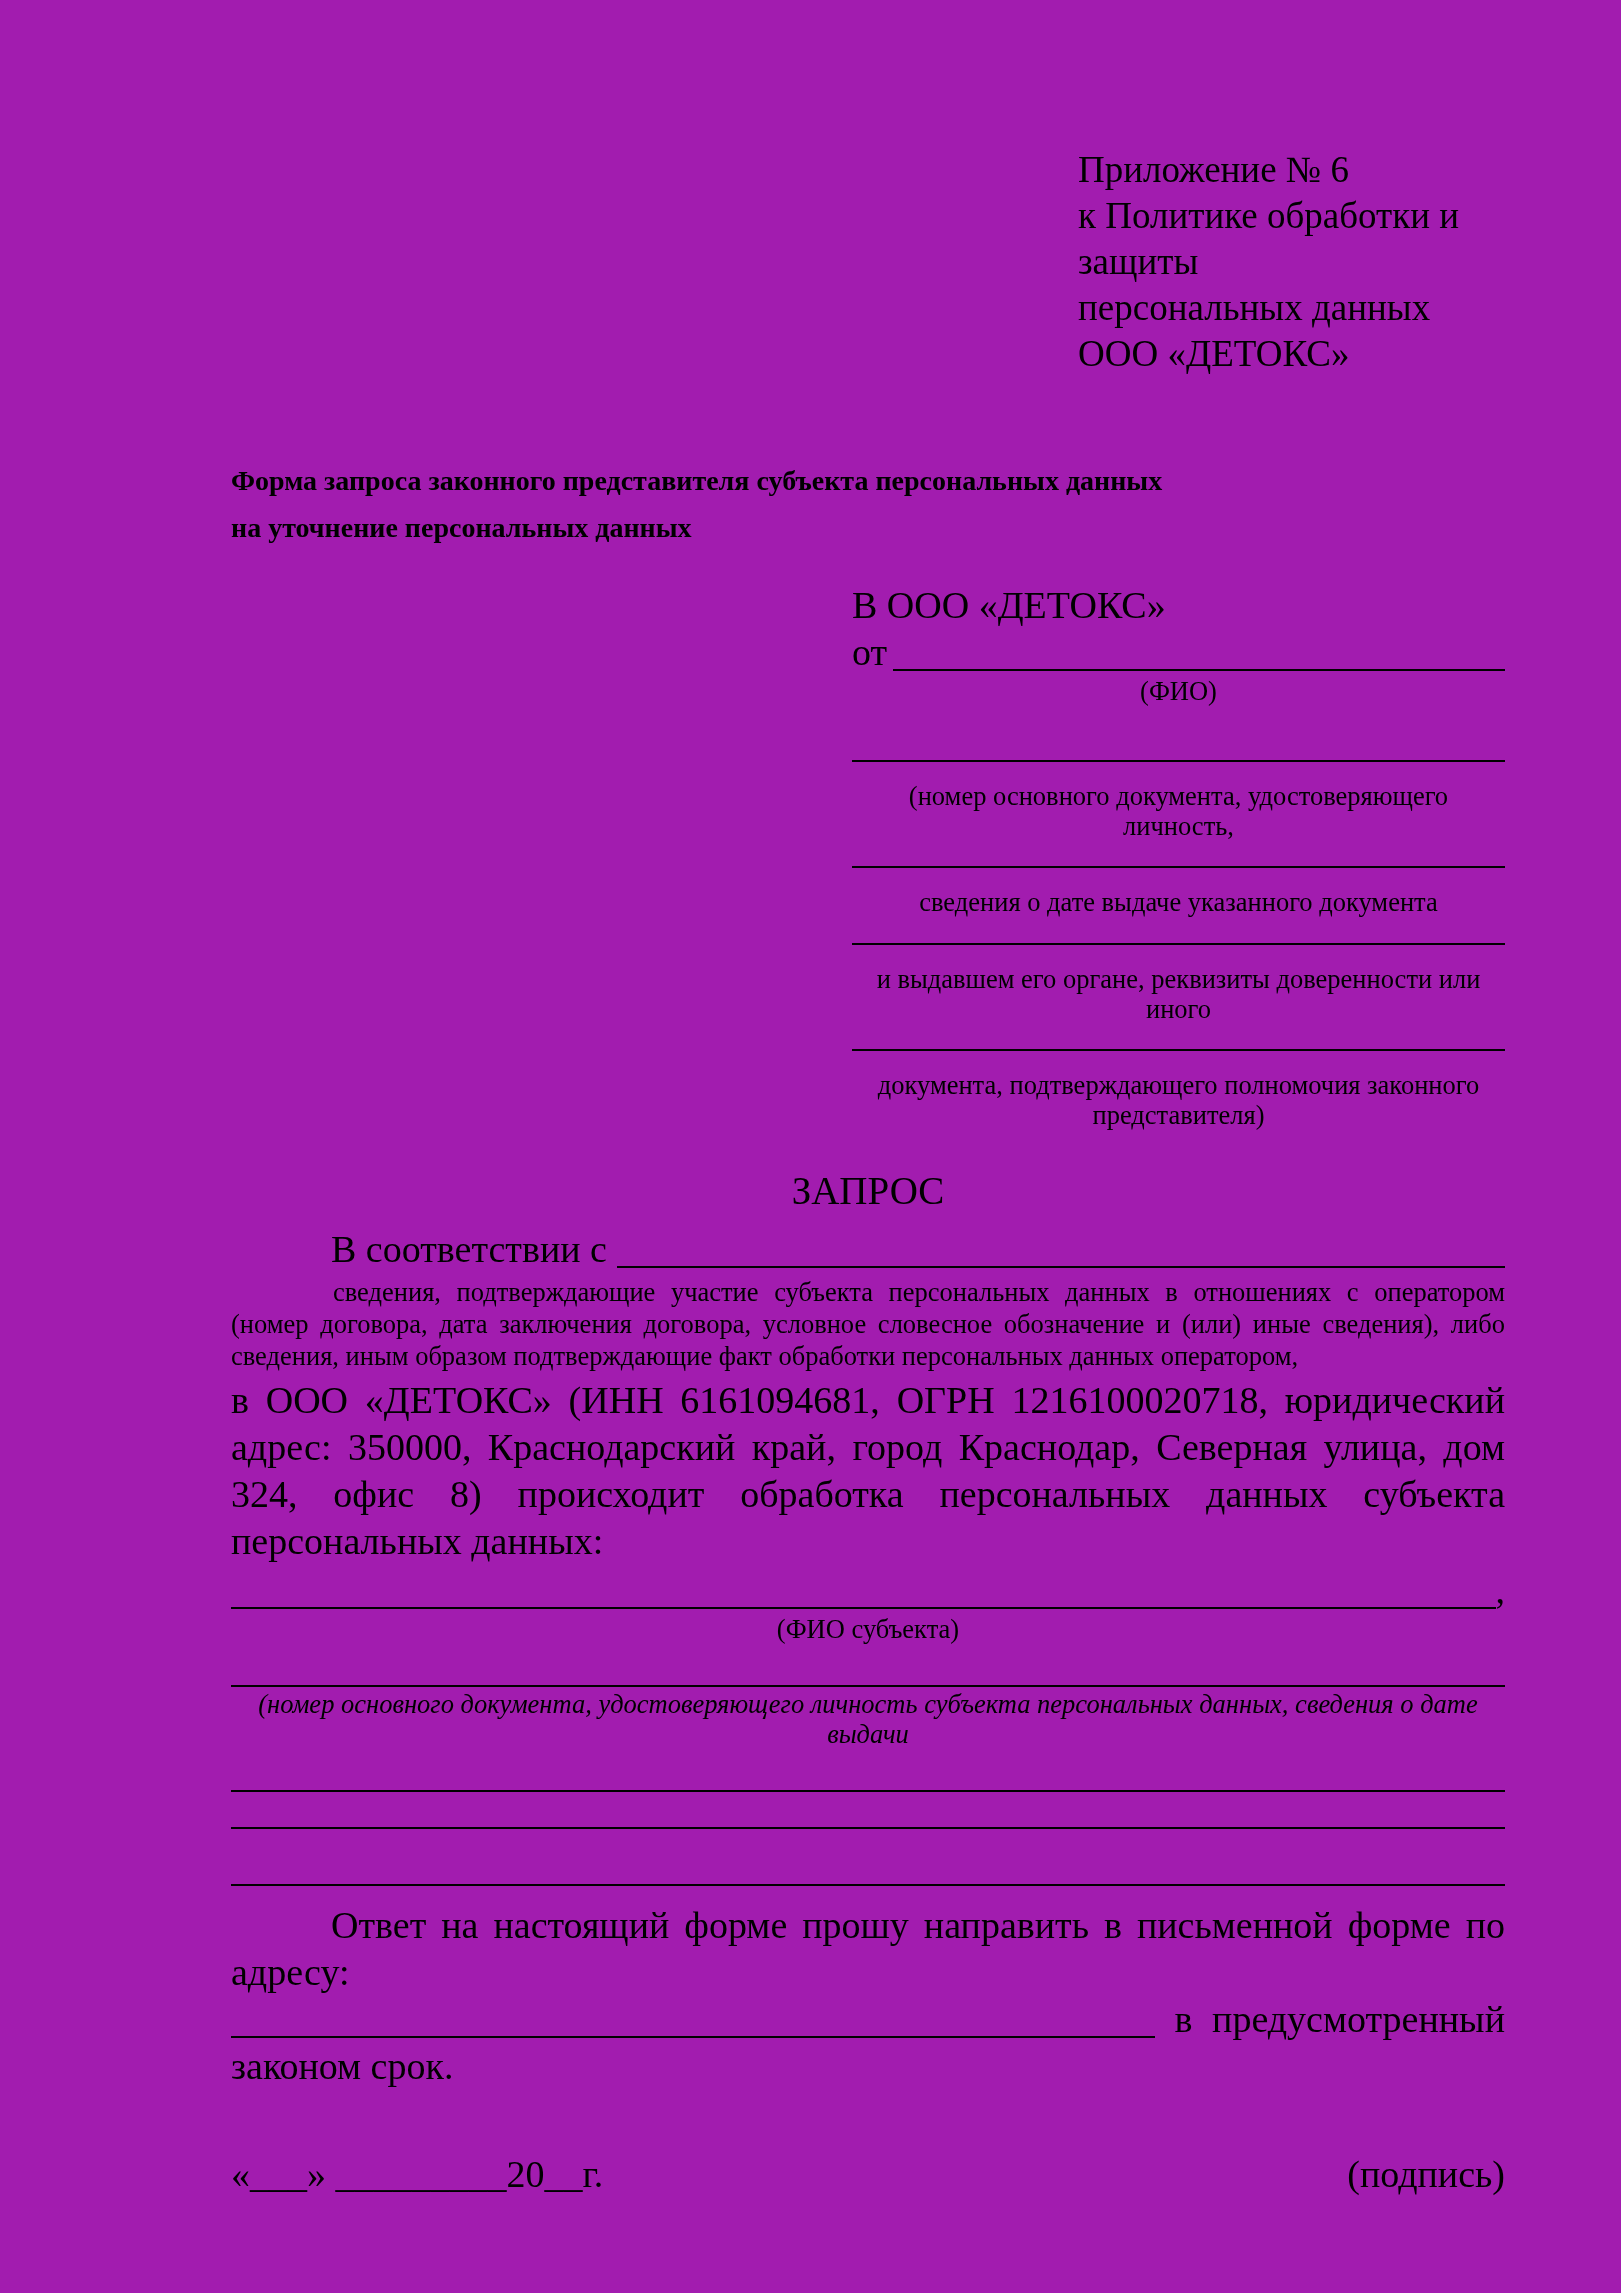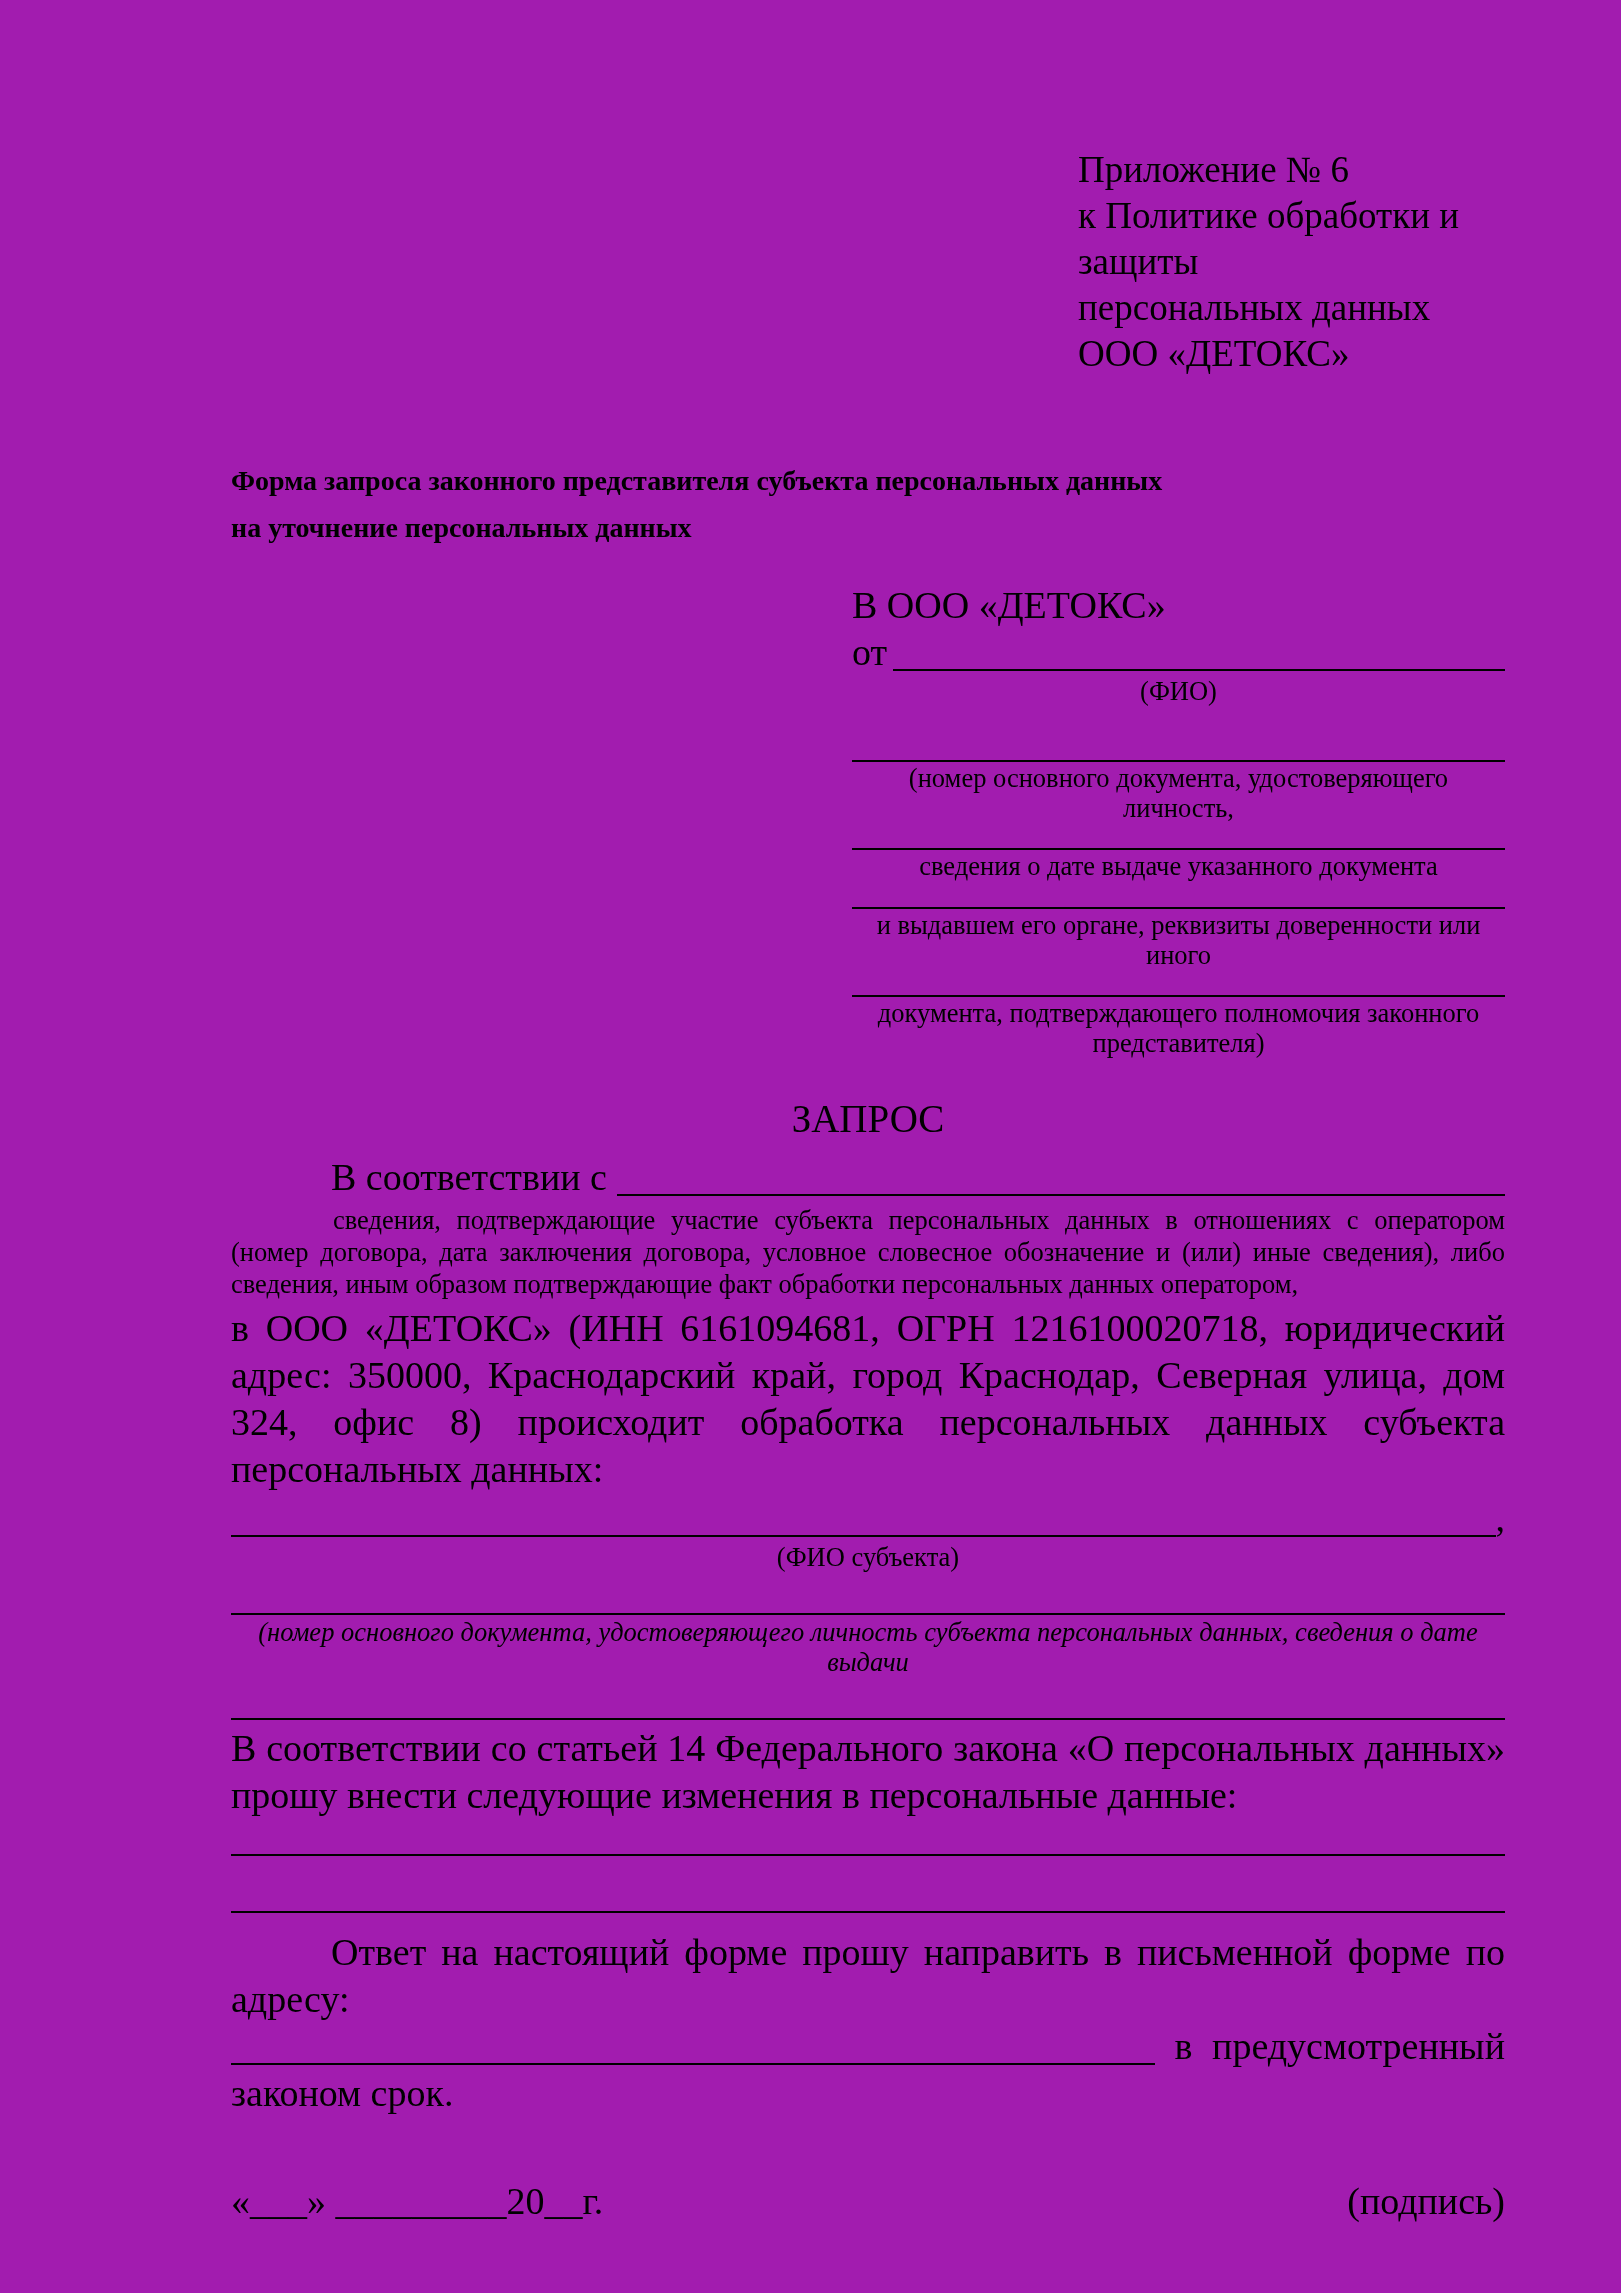--- a/index.html
+++ b/index.html
@@ -26,21 +26,21 @@
 
   
   .addressee { margin-left: 621px; margin-top: 31px; font-size: 38px; line-height: 47px; }
   .flex-line { display: flex; }
   .uline { border-bottom: 2.9px solid #000; }
   .from-row .from-label { flex: 0 0 auto; }
   .from-row .uline { flex: 1; margin-left: 5.9px; margin-bottom: 4.9px; }
   .caption { font-size: 26.5px; line-height: 30px; text-align: center; }
   .fio-caption { margin-bottom: 28px; }
   .blank-field .uline { display: block; height: 25.5px; }
-  .blank-field .caption { margin-top: 1px; }
+  .blank-field .caption { margin-top: 19px; }
 
   
   .request-heading { margin-top: 37px; text-align: center; font-size: 39px; line-height: 47px; }
   .intro-row { margin-top: 11.8px; padding-left: 100px; font-size: 38px; line-height: 47px; }
   .intro-row .intro-label { flex: 0 0 auto; }
   .intro-row .uline { flex: 1; margin-left: 9.8px; margin-bottom: 4.9px; }
   .note { margin-top: 2.9px; font-size: 26.5px; line-height: 32px; text-align: justify; text-indent: 102px; }
 
   .para { font-size: 38px; line-height: 47px; text-align: justify; }
   .op-para { margin-top: 4.9px; }
@@ -127,21 +127,20 @@
   <div class="caption">(ФИО субъекта)</div>
 
   <div class="wide-field">
     <span class="uline"></span>
     <div class="caption">(номер основного документа, удостоверяющего личность субъекта персональных данных, сведения о дате выдачи</div>
   </div>
   <div class="wide-field">
     <span class="uline"></span>
   </div>
 
-  <div class="para law-para">В соответствии со статьей 14 Федерального закона «О персональных данных» прошу внести следующие изменения в персональные данные:</div>
 
   <div class="blank-a"></div>
   <div class="blank-b"></div>
 
   <div class="para answer-para">Ответ на настоящий форме прошу направить в письменной форме по адресу:</div>
 
   <div class="answer-row">
     <span class="fixed-1"></span>
     <span>в</span>
     <span>предусмотренный</span>

